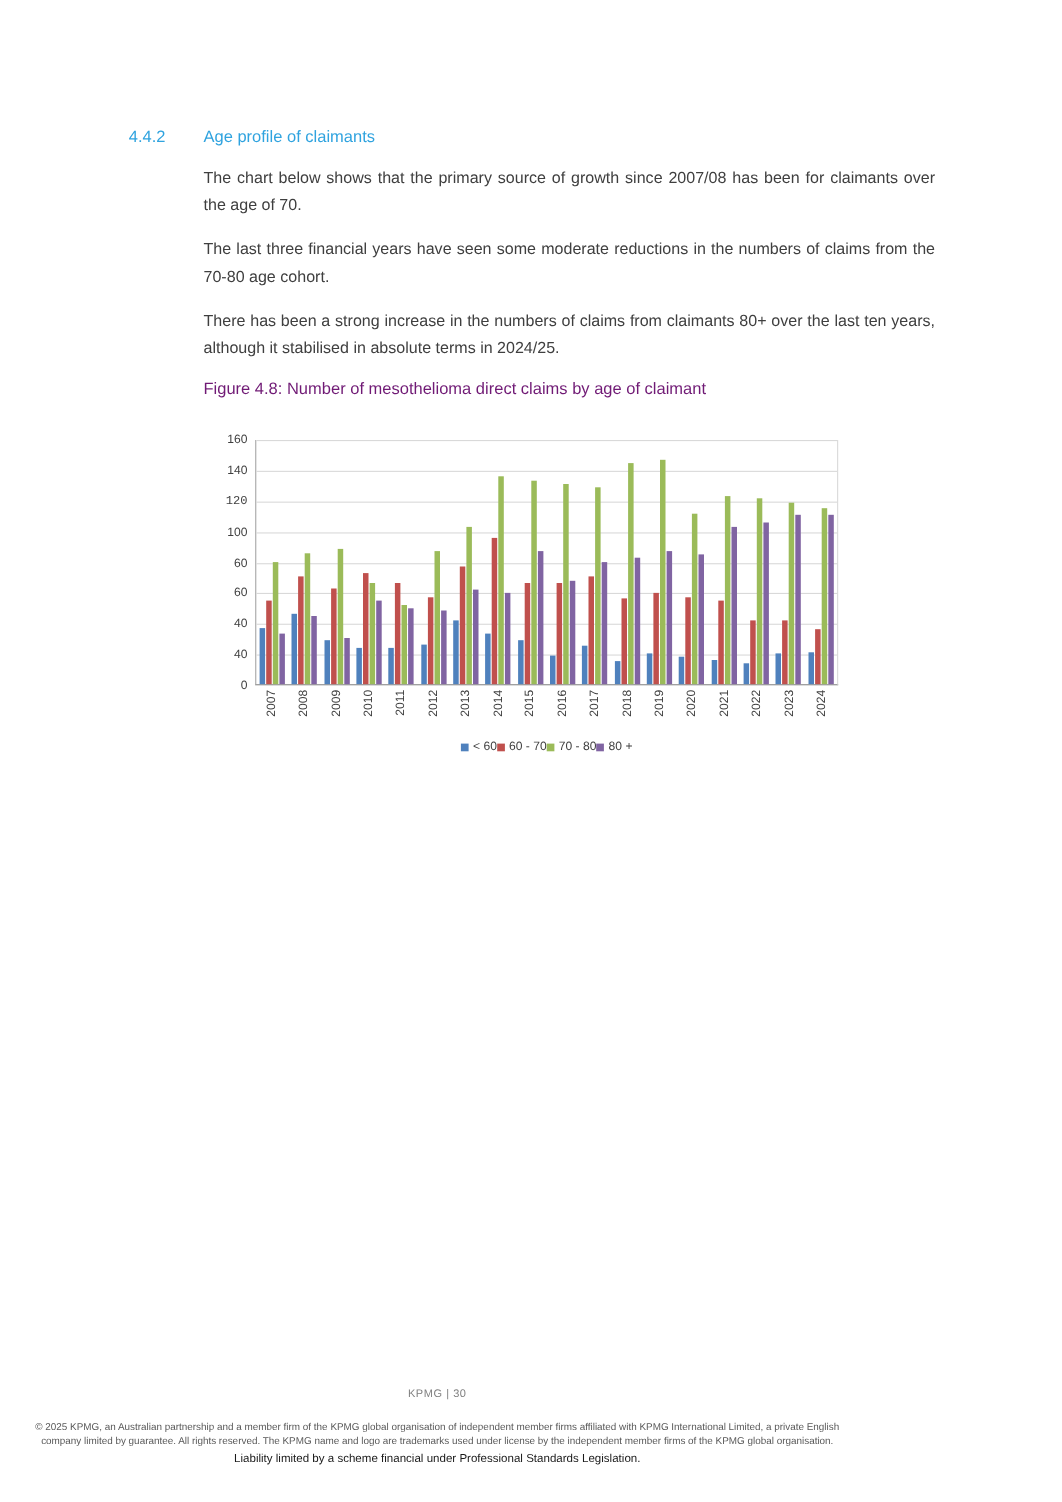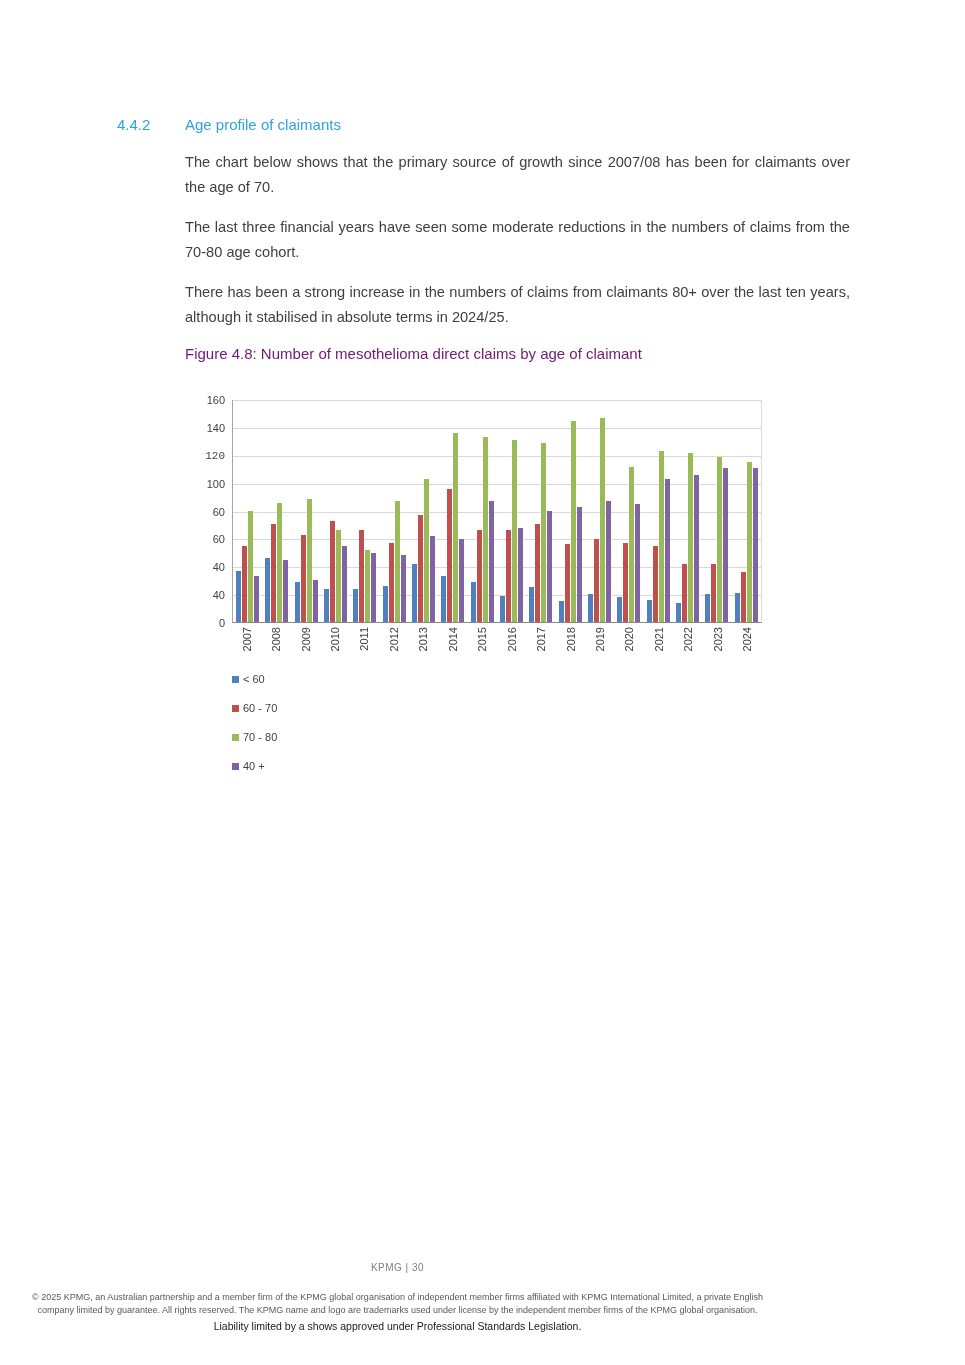--- a/index.html
+++ b/index.html
@@ -122,22 +122,21 @@
     font-size: 11.5px;
     color: #3f3f3f;
     margin-top: 3px;
   }
   .legend {
     margin-left: 33px;
     width: 530px;
     margin-top: 16px;
     display: flex;
     justify-content: center;
-    gap: 17px;
-    flex-direction: column;
+    gap: 0;
   }
   .legend-item { display: flex; align-items: center; gap: 4px; }
   .legend-marker { width: 7px; height: 7px; flex: none; }
   .legend-label { font-size: 11px; color: #3f3f3f; }
 
   
   .footer {
     position: absolute;
     left: 0;
     bottom: 33px;
@@ -375,25 +374,25 @@
       <div class="legend-item">
         <span class="legend-marker" style="background: rgb(192, 80, 77);"></span>
         <span class="legend-label">60 - 70</span>
       </div>
       <div class="legend-item">
         <span class="legend-marker" style="background: rgb(155, 187, 89);"></span>
         <span class="legend-label">70 - 80</span>
       </div>
       <div class="legend-item">
         <span class="legend-marker" style="background: rgb(128, 100, 162);"></span>
-        <span class="legend-label">40 +</span>
+        <span class="legend-label">80 +</span>
       </div>
     </div>
 </div>
 
 <div class="footer">
   <div class="page-number-line">KPMG  |  30</div>
   <div class="copyright">
     <span>© 2025 KPMG, an Australian partnership and a member firm of the KPMG global organisation of independent member firms affiliated with KPMG International Limited, a private English</span><br>
     <span>company limited by guarantee. All rights reserved. The KPMG name and logo are trademarks used under license by the independent member firms of the KPMG global organisation.</span>
   </div>
-  <div class="liability">Liability limited by a shows approved under Professional Standards Legislation.</div>
+  <div class="liability">Liability limited by a scheme financial under Professional Standards Legislation.</div>
 </div>
 
 </body></html>

